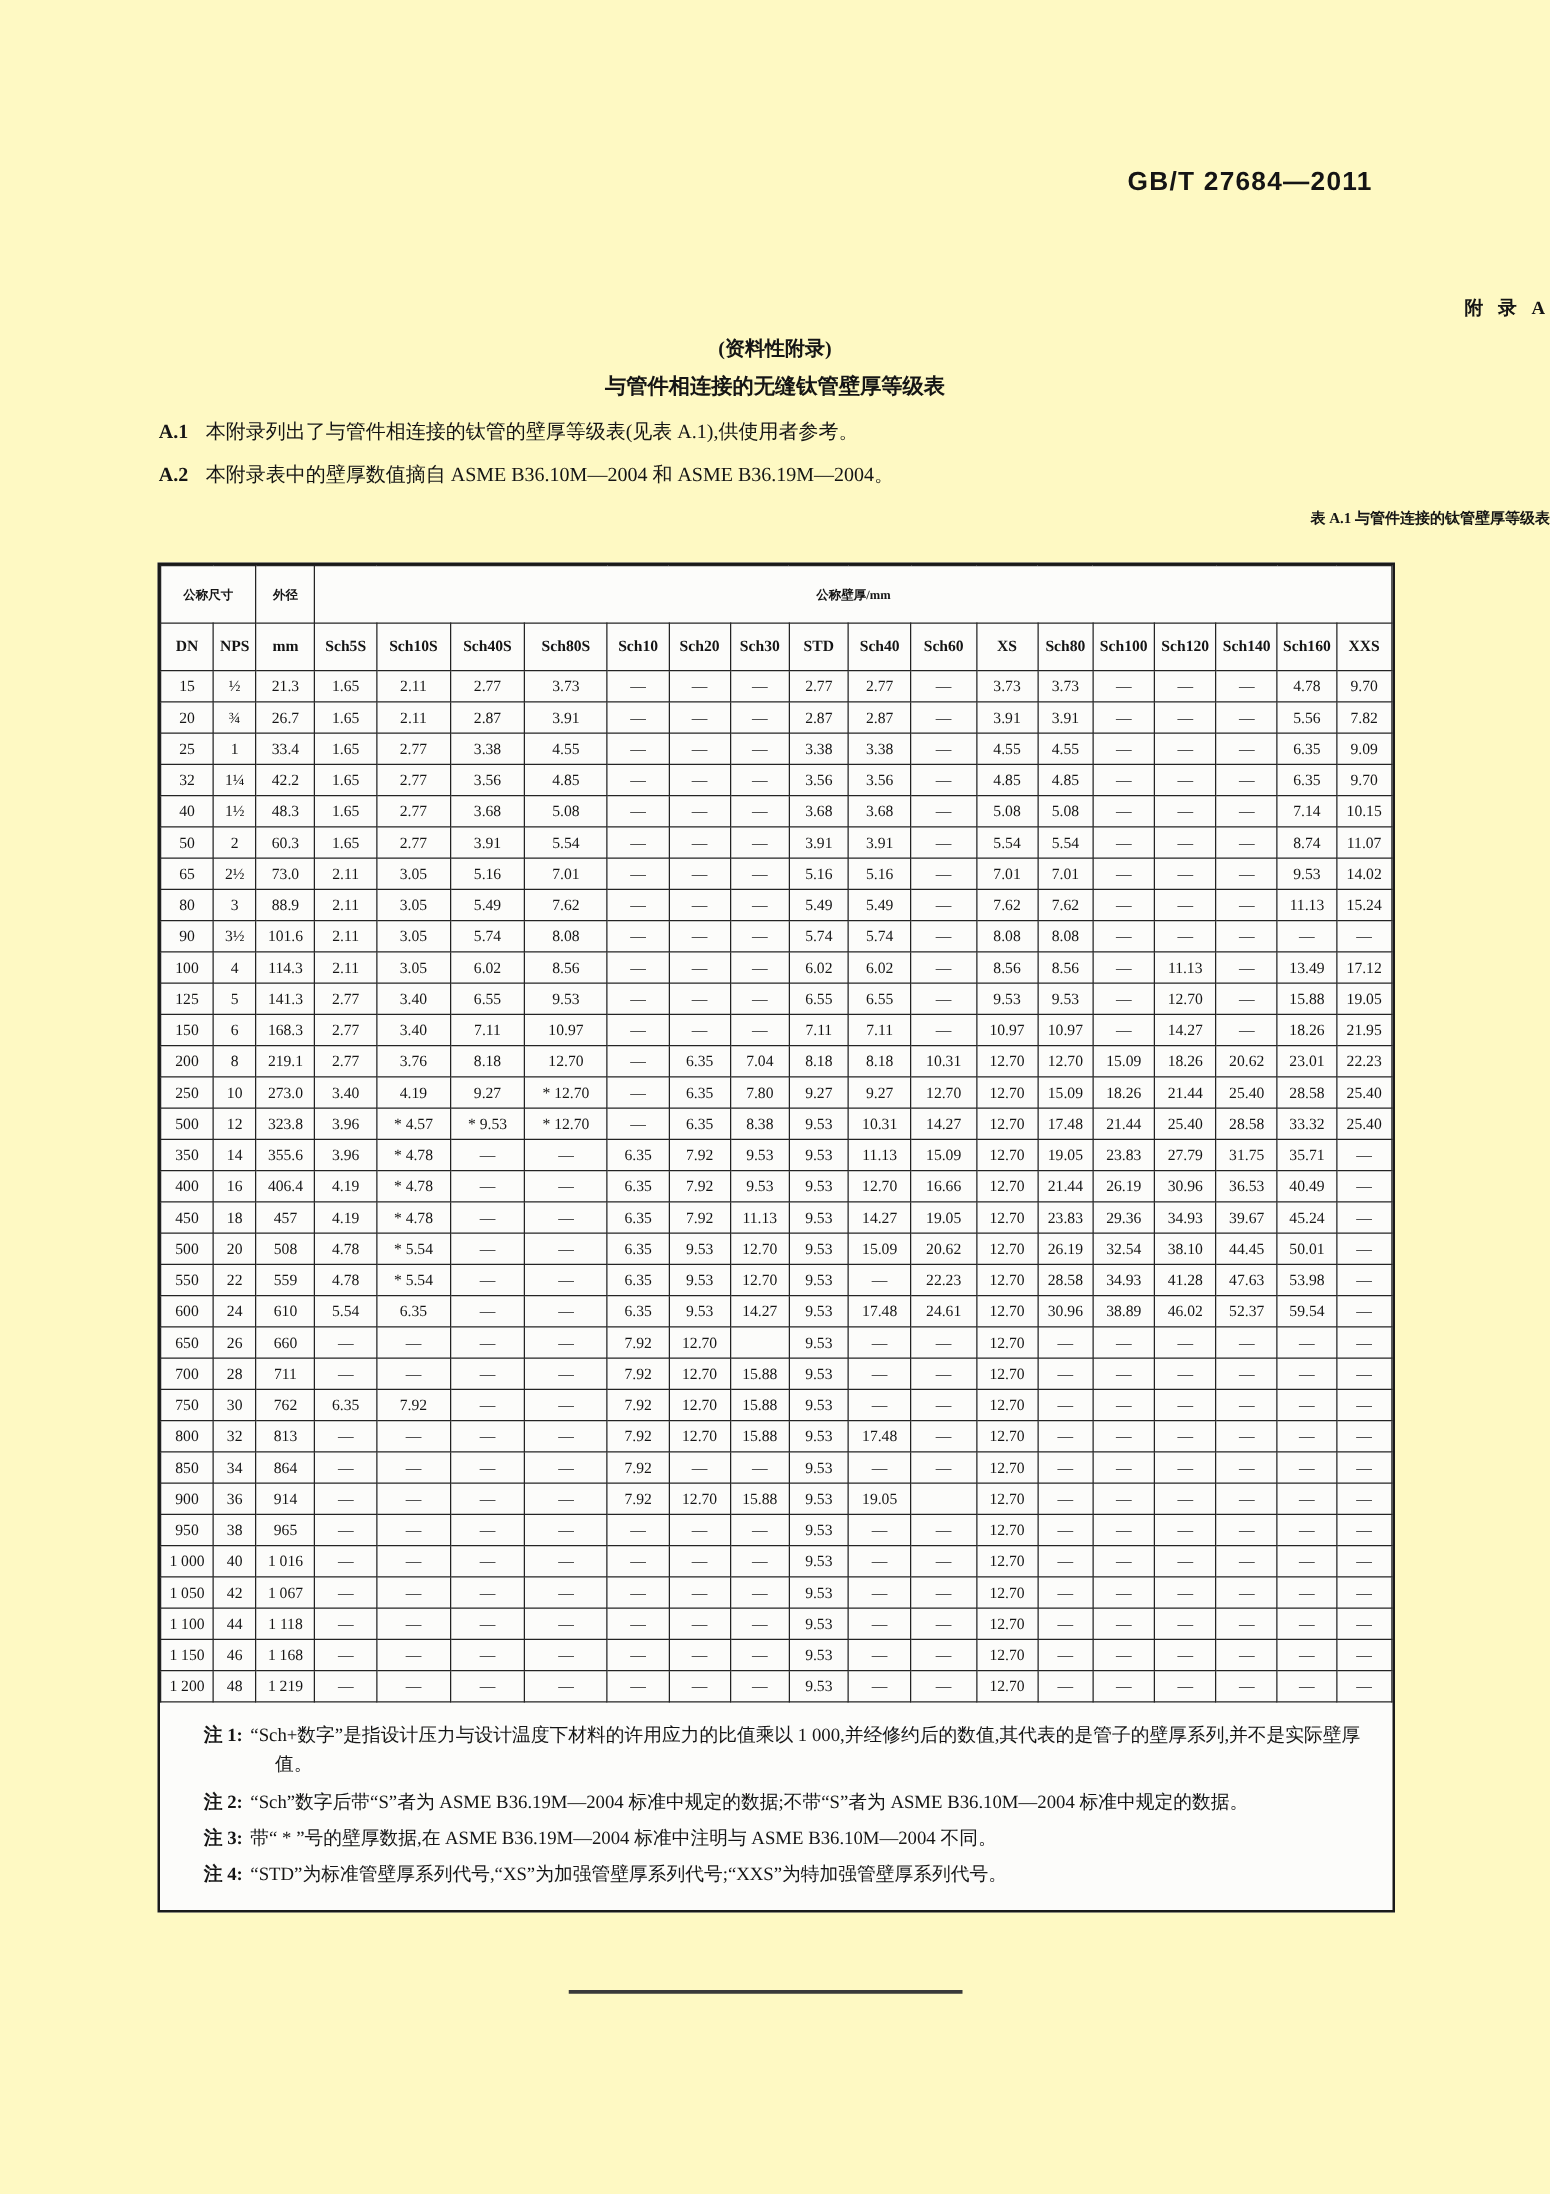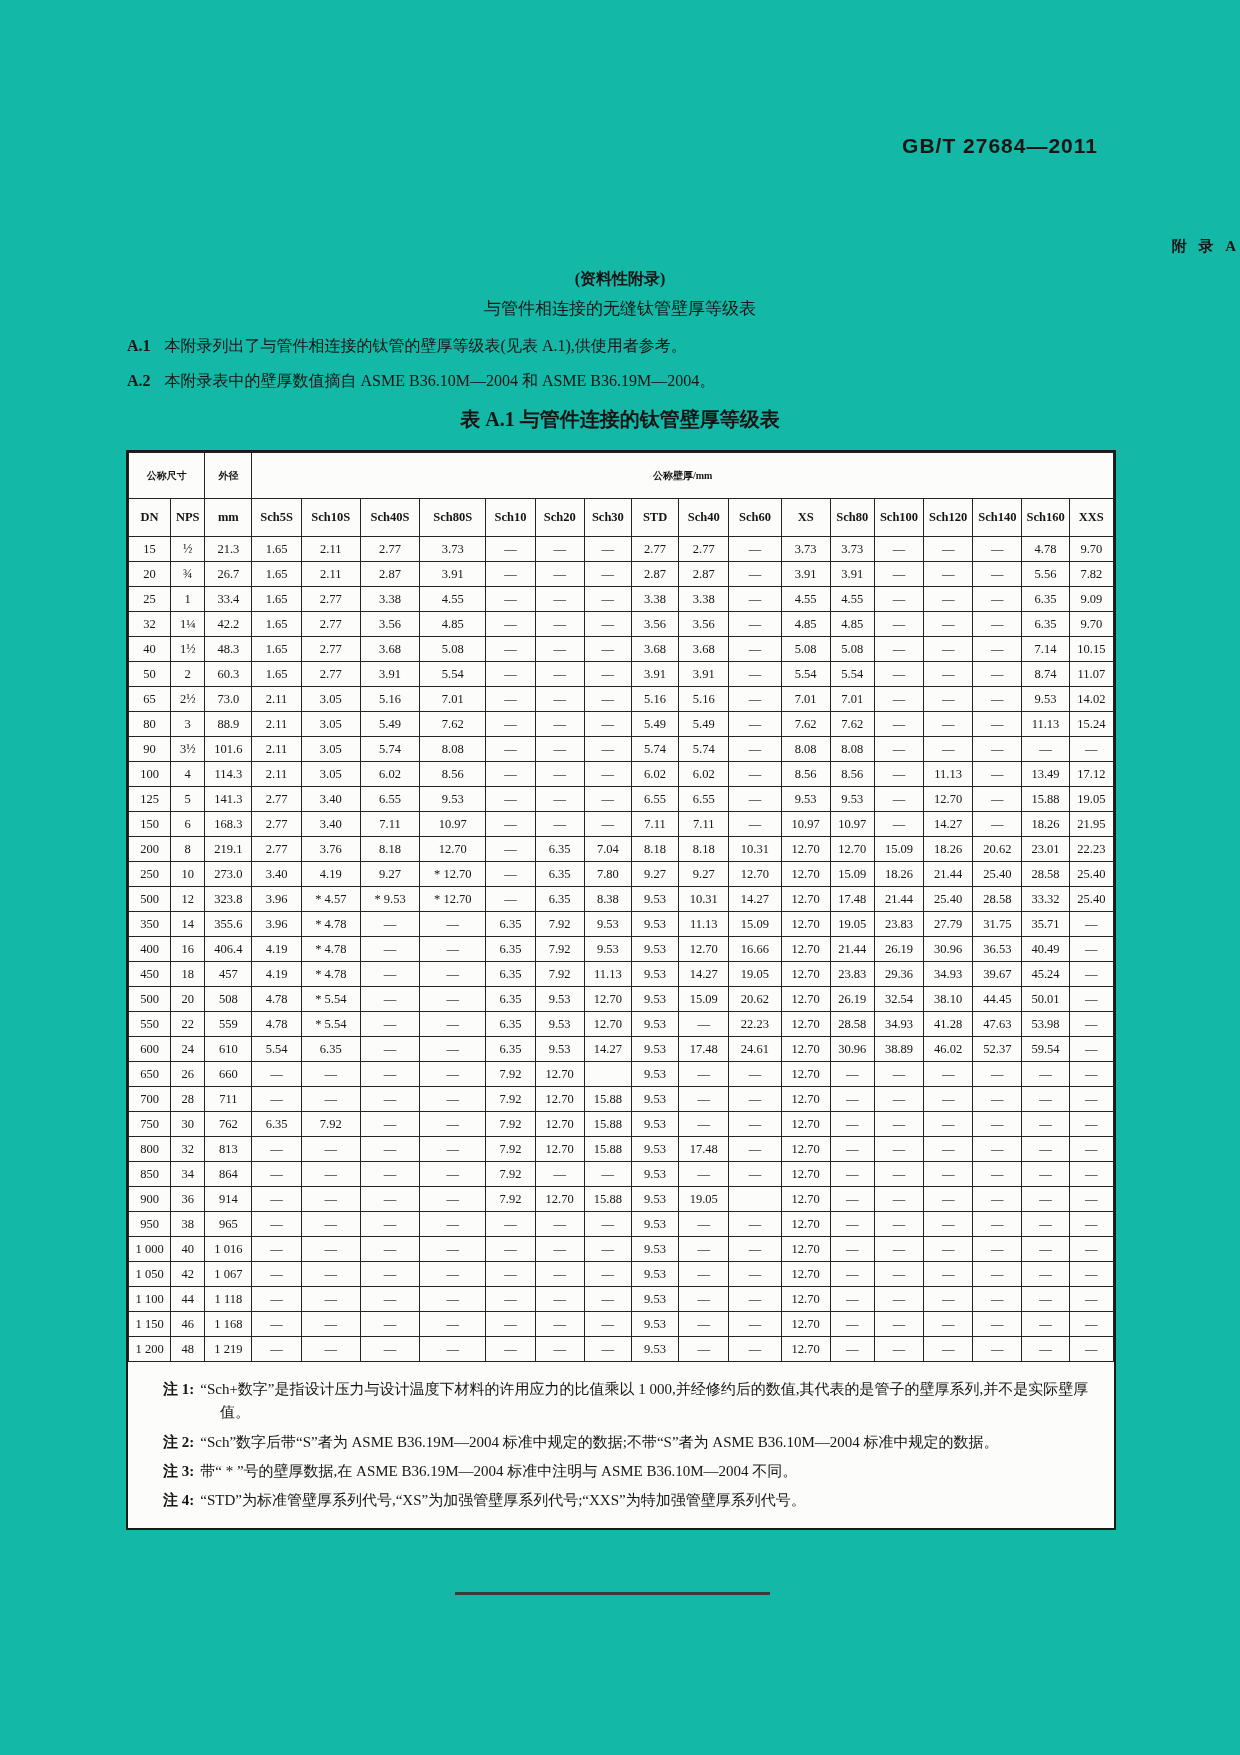--- a/index.html
+++ b/index.html
@@ -5,50 +5,50 @@
   html,body{margin:0;padding:0;}
   body{
     background:#e9e9e9;
     font-family:"Liberation Serif","DejaVu Serif",serif;
     color:#151515;
   }
   .page{
     position:relative;
     width:1240px;height:1755px;
     margin:0 auto;
-    background:#14b8a6;
+    background:#fef9c3;
     overflow:hidden;
   }
   .doc-number{
     position:absolute;top:134px;right:142px;
     font-size:21px;font-weight:bold;letter-spacing:1px;
     font-family:"Liberation Sans","DejaVu Sans",sans-serif;
   }
   .appendix-title{
     position:absolute;top:237px;left:0;width:100%;
     text-align:right;font-size:15px;font-weight:bold;letter-spacing:4px;
   }
   .appendix-subtitle{
     position:absolute;top:269px;left:0;width:100%;
     text-align:center;font-size:16px;font-weight:bold;
   }
   .appendix-heading{
     position:absolute;top:297px;left:0;width:100%;
-    text-align:center;font-size:17px;font-weight:normal;
+    text-align:center;font-size:17px;font-weight:bold;
   }
   .para{
     position:absolute;left:127px;width:995px;
     font-size:16px;line-height:1.3;
   }
   .para .para-label{font-weight:bold;margin-right:14px;}
   .para-a1{top:336px;}
   .para-a2{top:371px;}
   .table-caption{
     position:absolute;top:406px;left:0;width:100%;
-    text-align:center;font-size:20px;font-weight:bold;
+    text-align:right;font-size:12px;font-weight:bold;
   }
   .table-frame{
     position:absolute;left:126px;top:450px;width:990px;
     border:2px solid #1a1a1a;
     background:#fcfcfa;
     box-sizing:border-box;
   }
   table.wall-table{
     width:100%;
     border-collapse:collapse;

